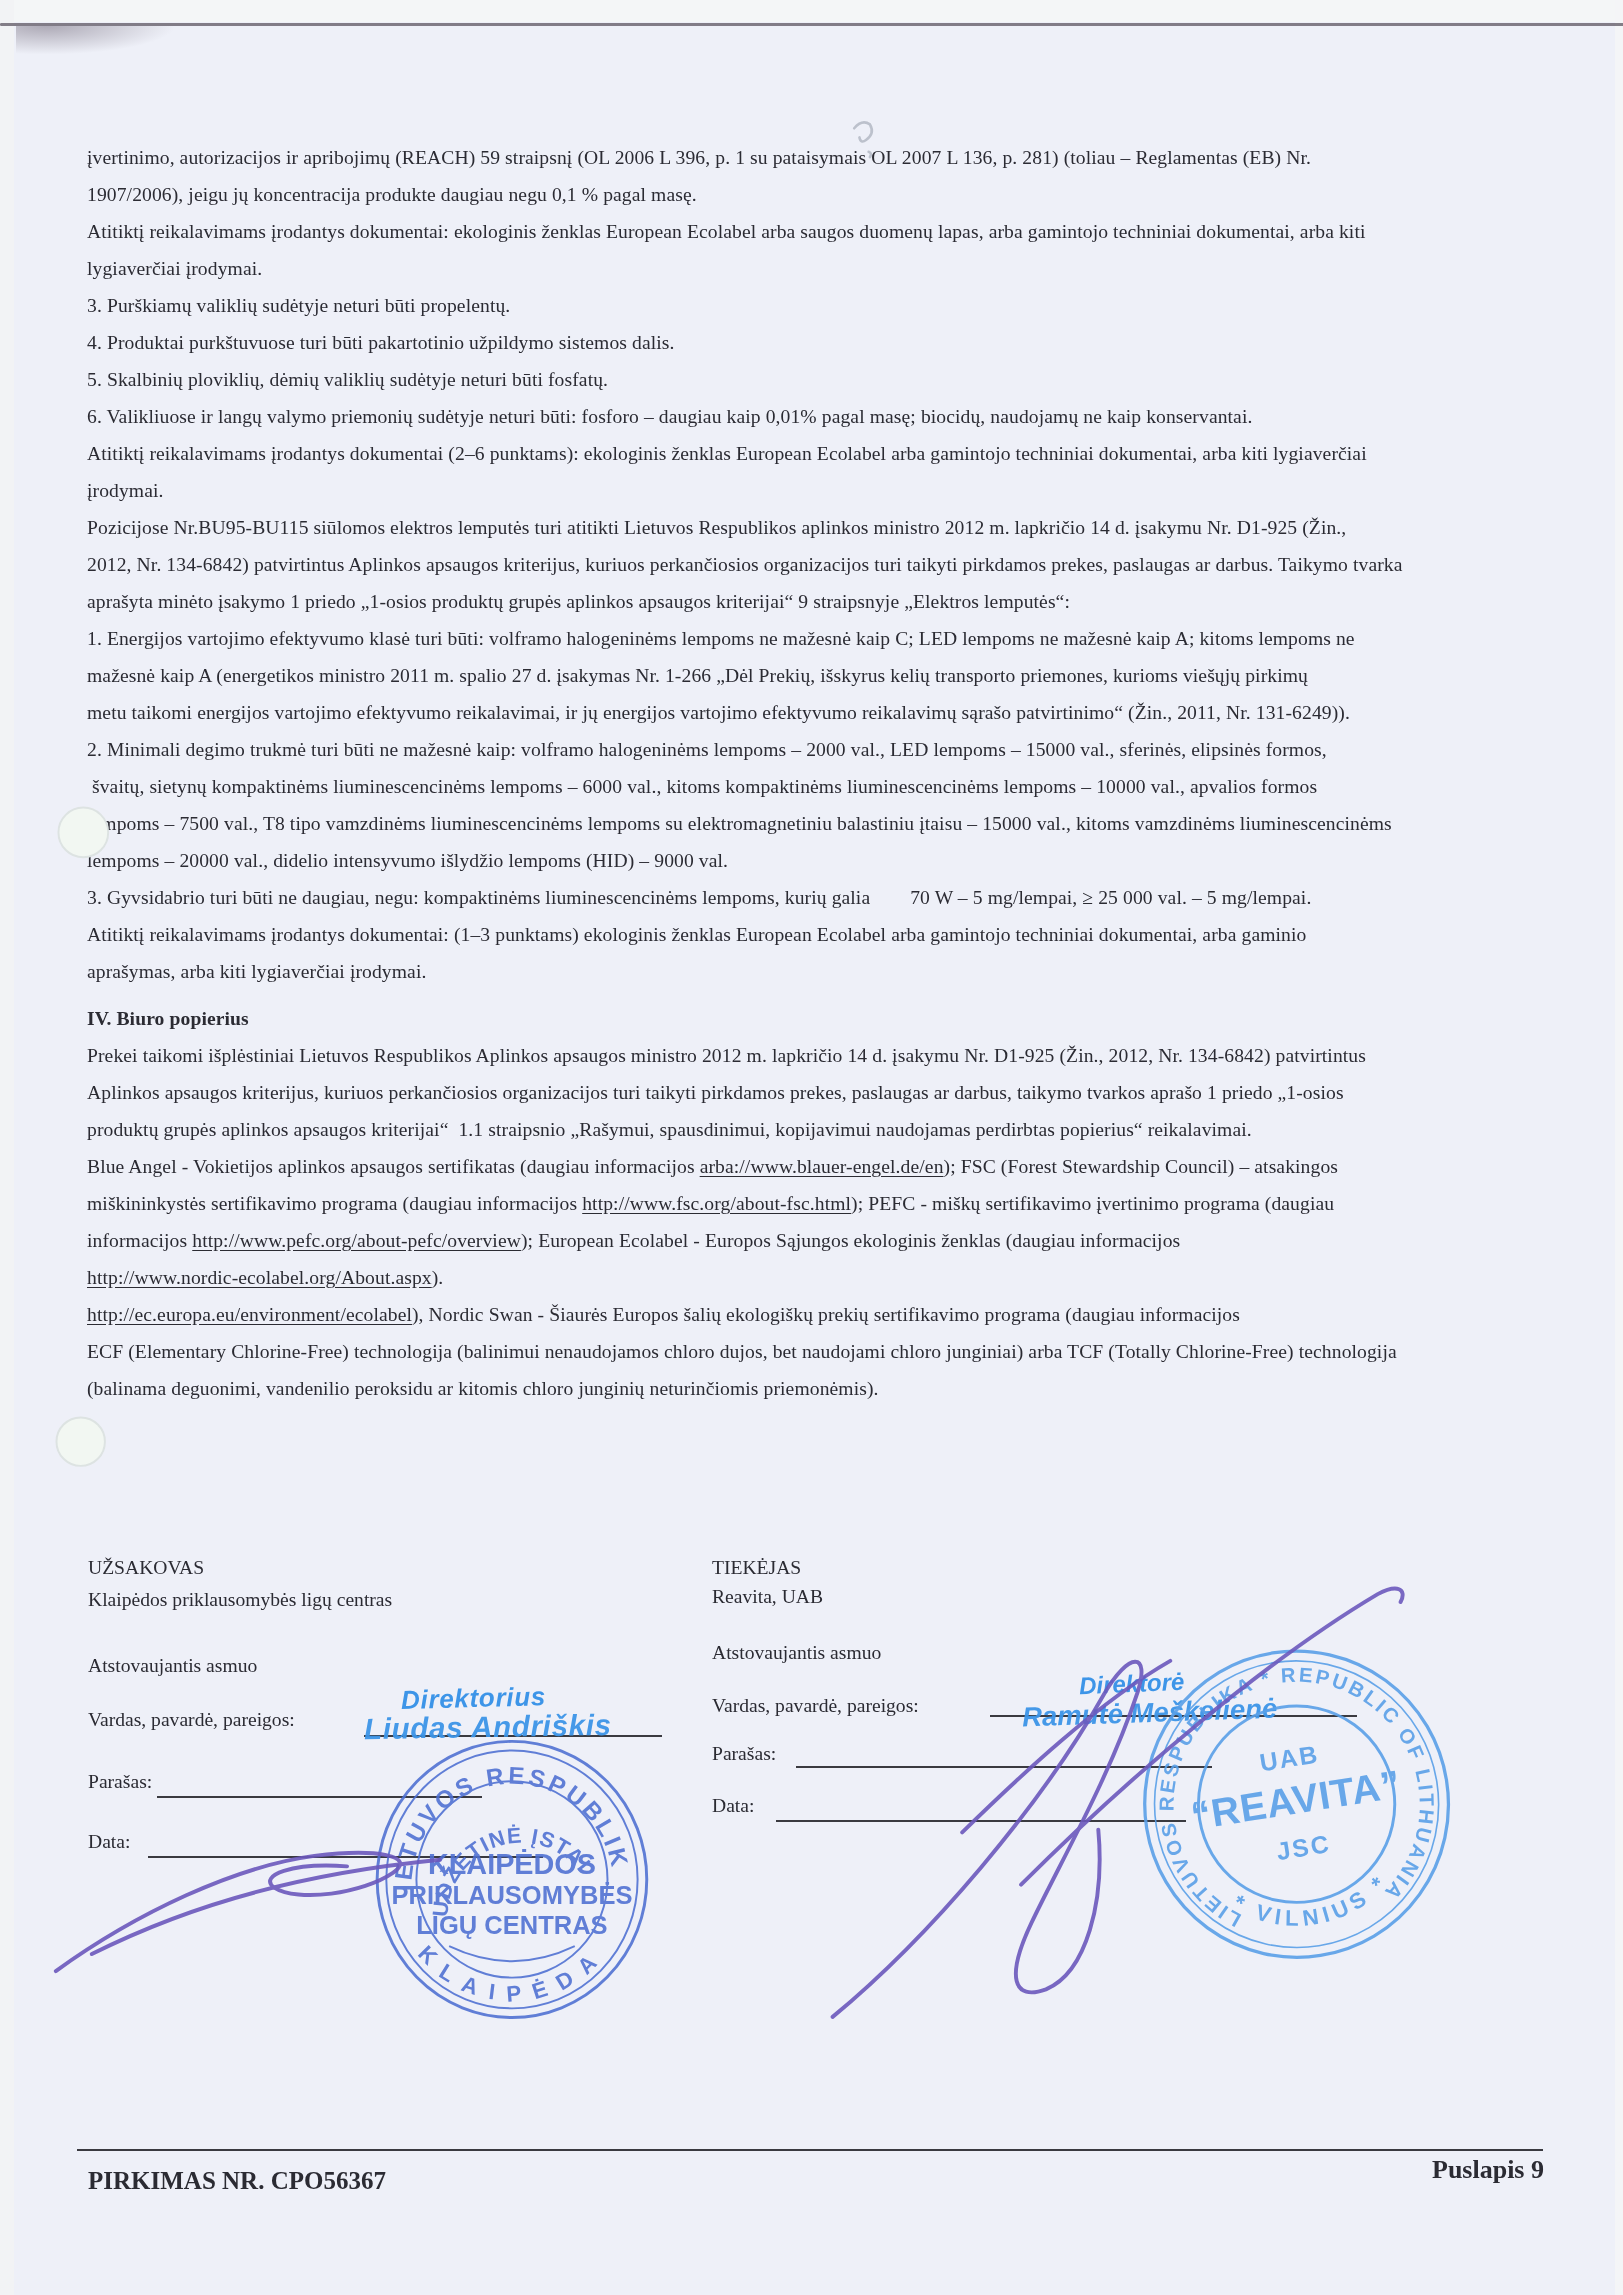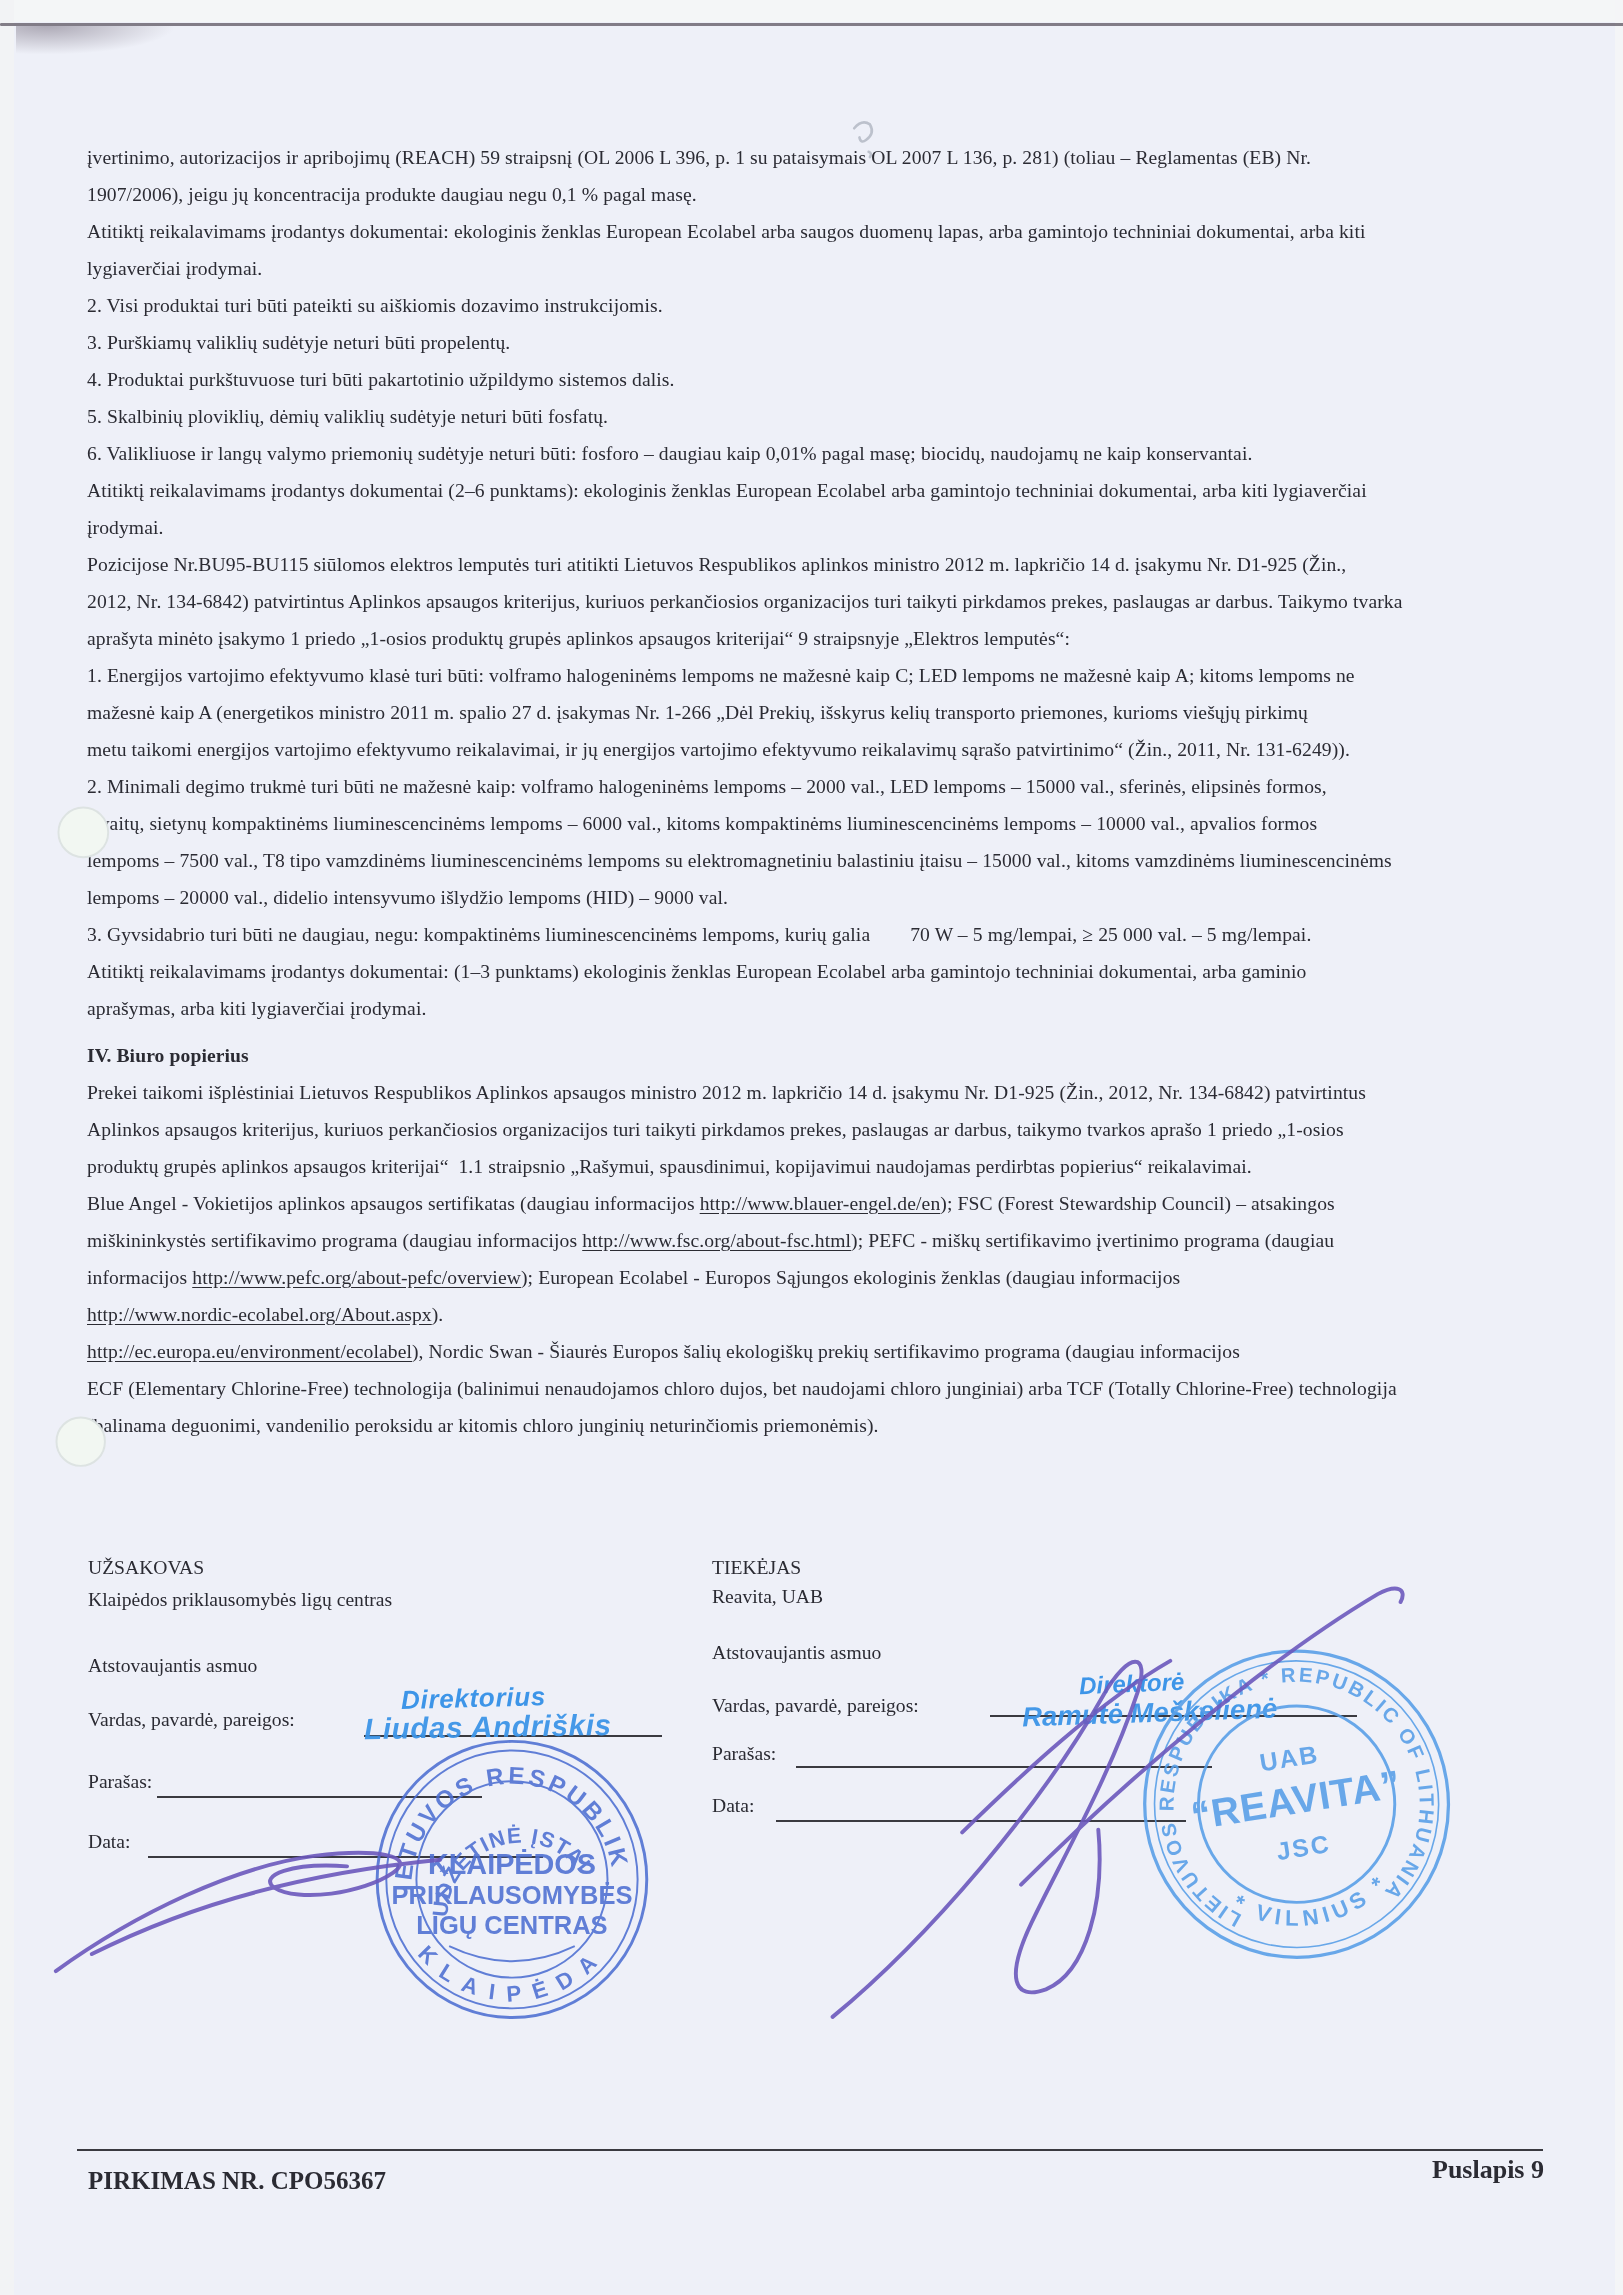--- a/index.html
+++ b/index.html
@@ -62,21 +62,20 @@
   <div class="edge-left"></div>
   <div class="edge-right"></div>
   <div class="crease"></div>
   <div class="crease-shadow"></div>
 
   <div class="doc-body" id="doc-body">
       <div class="line">įvertinimo, autorizacijos ir apribojimų (REACH) 59 straipsnį (OL 2006 L 396, p. 1 su pataisymais OL 2007 L 136, p. 281) (toliau – Reglamentas (EB) Nr.</div>
       <div class="line">1907/2006), jeigu jų koncentracija produkte daugiau negu 0,1 % pagal masę.</div>
       <div class="line">Atitiktį reikalavimams įrodantys dokumentai: ekologinis ženklas European Ecolabel arba saugos duomenų lapas, arba gamintojo techniniai dokumentai, arba kiti</div>
       <div class="line">lygiaverčiai įrodymai.</div>
-      <div class="line">2. Visi produktai turi būti pateikti su aiškiomis dozavimo instrukcijomis.</div>
       <div class="line">3. Purškiamų valiklių sudėtyje neturi būti propelentų.</div>
       <div class="line">4. Produktai purkštuvuose turi būti pakartotinio užpildymo sistemos dalis.</div>
       <div class="line">5. Skalbinių ploviklių, dėmių valiklių sudėtyje neturi būti fosfatų.</div>
       <div class="line">6. Valikliuose ir langų valymo priemonių sudėtyje neturi būti: fosforo – daugiau kaip 0,01% pagal masę; biocidų, naudojamų ne kaip konservantai.</div>
       <div class="line">Atitiktį reikalavimams įrodantys dokumentai (2–6 punktams): ekologinis ženklas European Ecolabel arba gamintojo techniniai dokumentai, arba kiti lygiaverčiai</div>
       <div class="line">įrodymai.</div>
       <div class="line">Pozicijose Nr.BU95-BU115 siūlomos elektros lemputės turi atitikti Lietuvos Respublikos aplinkos ministro 2012 m. lapkričio 14 d. įsakymu Nr. D1-925 (Žin.,</div>
       <div class="line">2012, Nr. 134-6842) patvirtintus Aplinkos apsaugos kriterijus, kuriuos perkančiosios organizacijos turi taikyti pirkdamos prekes, paslaugas ar darbus. Taikymo tvarka</div>
       <div class="line">aprašyta minėto įsakymo 1 priedo „1-osios produktų grupės aplinkos apsaugos kriterijai“ 9 straipsnyje „Elektros lemputės“:</div>
       <div class="line">1. Energijos vartojimo efektyvumo klasė turi būti: volframo halogeninėms lempoms ne mažesnė kaip C; LED lempoms ne mažesnė kaip A; kitoms lempoms ne</div>
@@ -86,21 +85,21 @@
       <div class="line"> švaitų, sietynų kompaktinėms liuminescencinėms lempoms – 6000 val., kitoms kompaktinėms liuminescencinėms lempoms – 10000 val., apvalios formos</div>
       <div class="line">lempoms – 7500 val., T8 tipo vamzdinėms liuminescencinėms lempoms su elektromagnetiniu balastiniu įtaisu – 15000 val., kitoms vamzdinėms liuminescencinėms</div>
       <div class="line">lempoms – 20000 val., didelio intensyvumo išlydžio lempoms (HID) – 9000 val.</div>
       <div class="line">3. Gyvsidabrio turi būti ne daugiau, negu: kompaktinėms liuminescencinėms lempoms, kurių galia        70 W – 5 mg/lempai, ≥ 25 000 val. – 5 mg/lempai.</div>
       <div class="line">Atitiktį reikalavimams įrodantys dokumentai: (1–3 punktams) ekologinis ženklas European Ecolabel arba gamintojo techniniai dokumentai, arba gaminio</div>
       <div class="line">aprašymas, arba kiti lygiaverčiai įrodymai.</div>
       <div class="line heading">IV. Biuro popierius</div>
       <div class="line">Prekei taikomi išplėstiniai Lietuvos Respublikos Aplinkos apsaugos ministro 2012 m. lapkričio 14 d. įsakymu Nr. D1-925 (Žin., 2012, Nr. 134-6842) patvirtintus</div>
       <div class="line">Aplinkos apsaugos kriterijus, kuriuos perkančiosios organizacijos turi taikyti pirkdamos prekes, paslaugas ar darbus, taikymo tvarkos aprašo 1 priedo „1-osios</div>
       <div class="line">produktų grupės aplinkos apsaugos kriterijai“  1.1 straipsnio „Rašymui, spausdinimui, kopijavimui naudojamas perdirbtas popierius“ reikalavimai.</div>
-      <div class="line">Blue Angel - Vokietijos aplinkos apsaugos sertifikatas (daugiau informacijos <span class="u">http://www.blauer-engel.de/en</span>); FSC (Forest Stewardship Council) – atsakingos</div>
+      <div class="line">Blue Angel - Vokietijos aplinkos apsaugos sertifikatas (daugiau informacijos <span class="u">arba://www.blauer-engel.de/en</span>); FSC (Forest Stewardship Council) – atsakingos</div>
       <div class="line">miškininkystės sertifikavimo programa (daugiau informacijos <span class="u">http://www.fsc.org/about-fsc.html</span>); PEFC - miškų sertifikavimo įvertinimo programa (daugiau</div>
       <div class="line">informacijos <span class="u">http://www.pefc.org/about-pefc/overview</span>); European Ecolabel - Europos Sąjungos ekologinis ženklas (daugiau informacijos</div>
       <div class="line"><span class="u">http://www.nordic-ecolabel.org/About.aspx</span>).</div>
       <div class="line"><span class="u">http://ec.europa.eu/environment/ecolabel</span>), Nordic Swan - Šiaurės Europos šalių ekologiškų prekių sertifikavimo programa (daugiau informacijos</div>
       <div class="line">ECF (Elementary Chlorine-Free) technologija (balinimui nenaudojamos chloro dujos, bet naudojami chloro junginiai) arba TCF (Totally Chlorine-Free) technologija</div>
       <div class="line">(balinama deguonimi, vandenilio peroksidu ar kitomis chloro junginių neturinčiomis priemonėmis).</div>
     </div>
 
   <div class="sig l-party">UŽSAKOVAS</div>
   <div class="sig l-org">Klaipėdos priklausomybės ligų centras</div>

